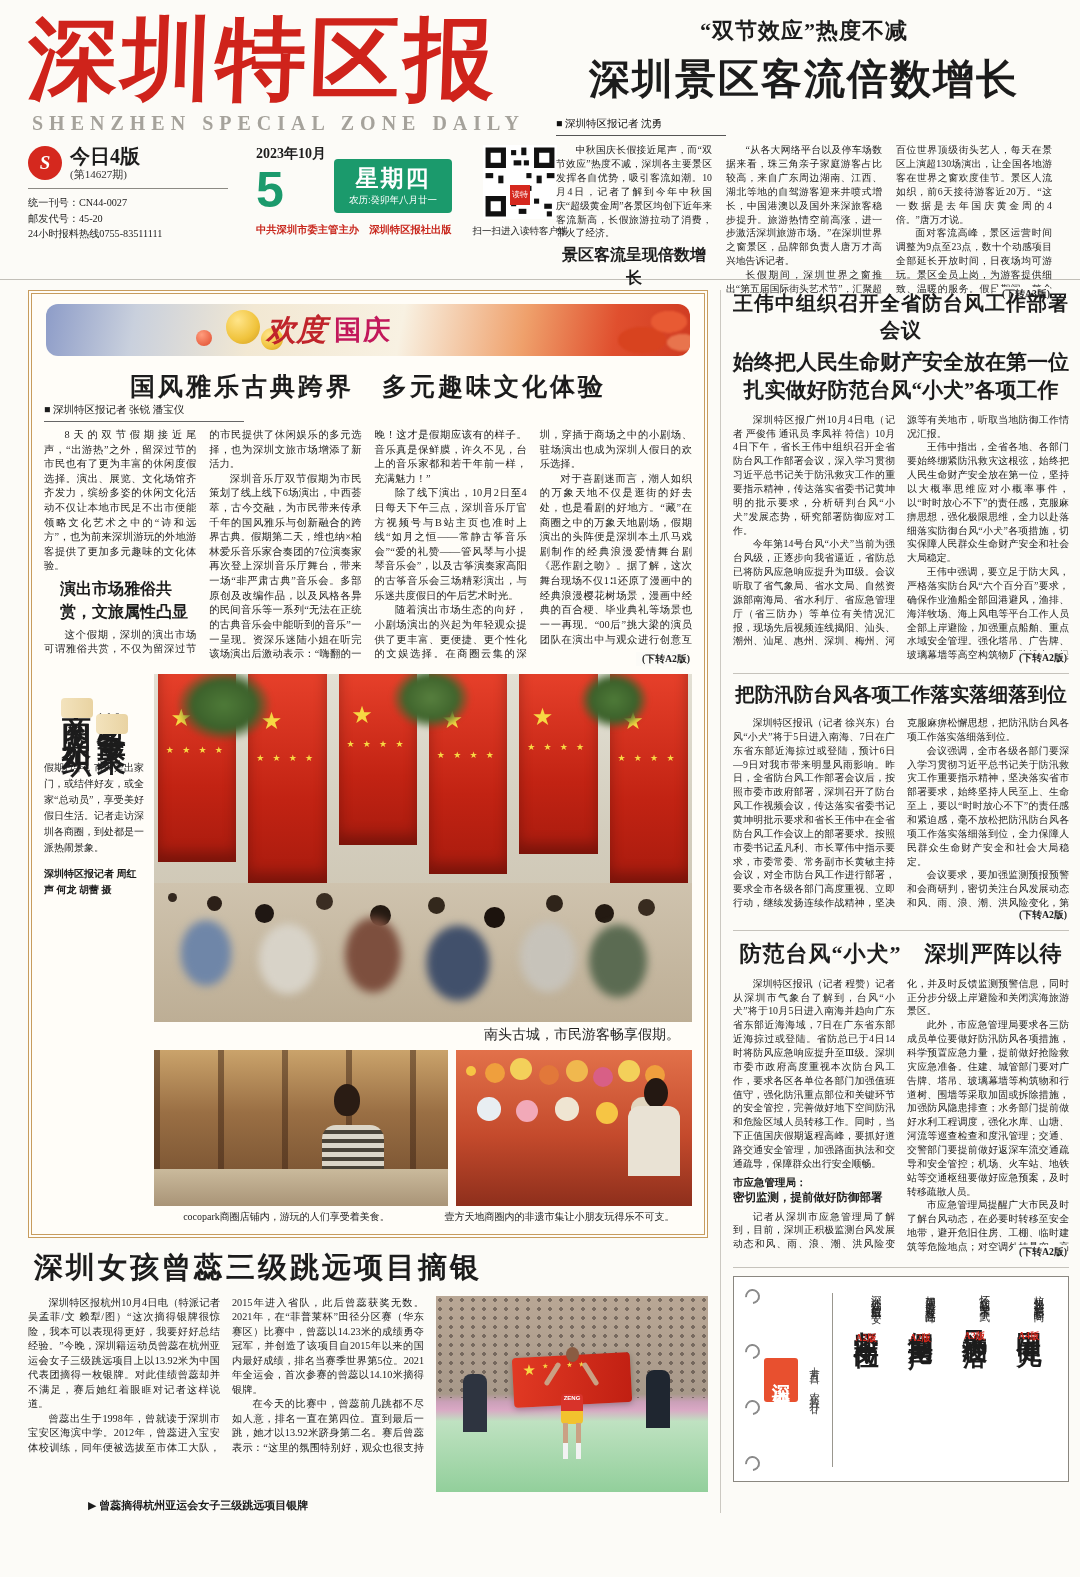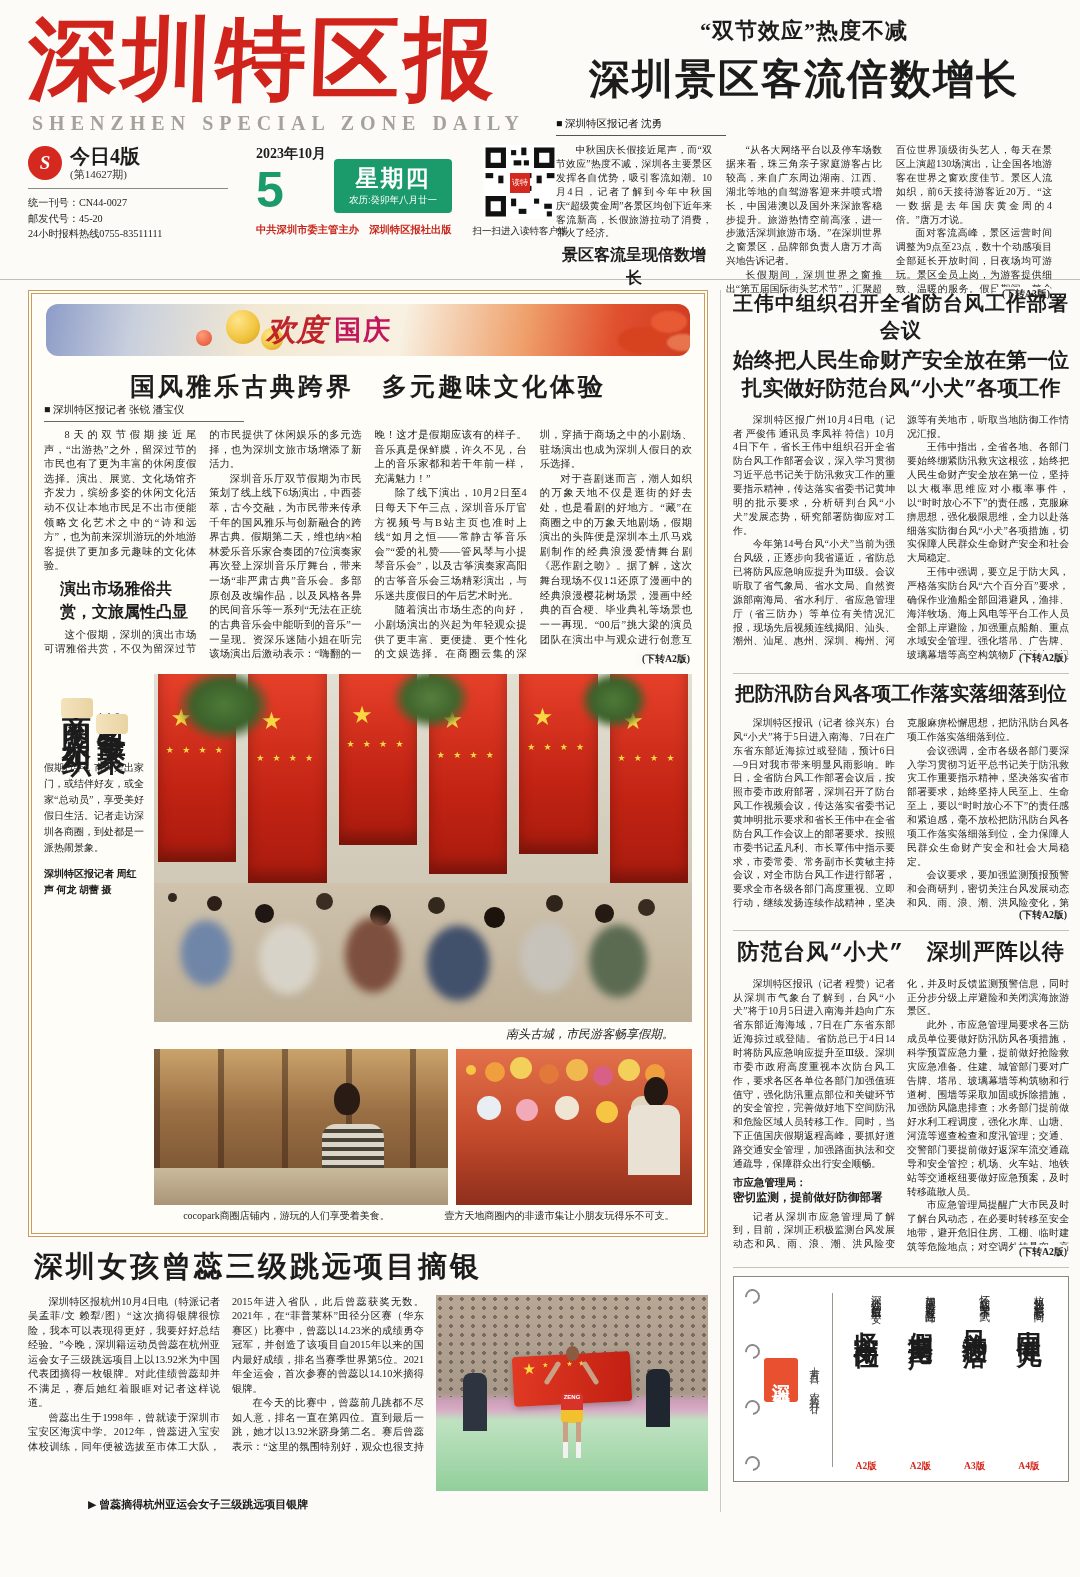--- a/index.html
+++ b/index.html
@@ -28,21 +28,21 @@
   .date-ym{font-size:14px;font-weight:bold;white-space:nowrap;}
   .date-day{font-size:50px;font-weight:900;color:#1b9a6c;line-height:1;margin-top:2px;
             font-family:"Liberation Sans",sans-serif;}
   .week-box{background:#1b9a6c;color:#fff;border-radius:4px;width:118px;padding:7px 6px 6px;text-align:center;margin-top:14px;}
   .weekday{font-size:23px;font-weight:bold;letter-spacing:2px;line-height:1.1;}
   .lunar{font-size:9.5px;margin-top:3px;white-space:nowrap;}
   .publisher{font-size:10.3px;color:#c8271d;font-weight:bold;margin-top:8px;white-space:nowrap;}
   .mi-c{width:96px;flex:none;display:flex;flex-direction:column;align-items:center;}
   .qr{width:74px;height:74px;background:#fff;position:relative;}
   .qr svg{display:block;}
-  .qr-center{position:absolute;left:27px;top:28px;width:20px;height:20px;background:#d5281e;color:#fff;
+  .qr-center{position:absolute;left:27px;top:40px;width:20px;height:20px;background:#d5281e;color:#fff;
              font-size:8px;display:flex;align-items:center;justify-content:center;line-height:1;}
   .qr-label{font-size:9.5px;margin-top:6px;white-space:nowrap;color:#222;}
   
   .toparticle{flex:1;padding-left:16px;position:relative;}
   .ta-kicker{font-size:22px;font-weight:bold;text-align:center;letter-spacing:1px;margin-top:2px;}
   .ta-headline{font-size:41px;font-weight:900;text-align:center;letter-spacing:2px;margin:6px 0 10px;white-space:nowrap;}
   .ta-byline{font-size:10.5px;border-bottom:1px solid #555;width:170px;padding-bottom:4px;margin-bottom:7px;color:#111;}
   .ta-body{column-count:3;column-gap:14px;height:158px;overflow:hidden;font-size:9.8px;line-height:1.42;
            text-align:justify;position:relative;}
   .ta-body p{text-indent:2em;}
@@ -102,21 +102,21 @@
   .heads{position:absolute;top:10px;left:14px;width:9px;height:9px;border-radius:50%;background:#33281f;
     box-shadow:42px 6px 0 3px #2c2018,92px 16px 0 5px #1f1713,152px 4px 0 4px #3a2d22,208px 18px 0 6px #241a12,
     264px 8px 0 4px #33281c,322px 20px 0 6px #1c130d,382px 6px 0 4px #2f241a,432px 16px 0 5px #241a12,474px 10px 0 4px #382b1f;}
   .bodies{position:absolute;top:26px;left:0;right:0;bottom:0;filter:blur(4px);background:
     radial-gradient(42px 54px at 52px 44px,#6f86a8 0 60%,transparent 61%),
     radial-gradient(48px 58px at 134px 50px,#d8d3c8 0 60%,transparent 61%),
     radial-gradient(46px 62px at 219px 46px,#7d4f3e 0 60%,transparent 61%),
     radial-gradient(52px 62px at 304px 54px,#41506b 0 60%,transparent 61%),
     radial-gradient(46px 58px at 394px 48px,#c7c3ba 0 60%,transparent 61%),
     radial-gradient(48px 60px at 464px 52px,#5b6b52 0 60%,transparent 61%);}
-  .cap-right{font-size:12px;text-align:right;margin:4px 18px 6px 0;color:#222;font-style:italic;}
+  .cap-right{font-size:14px;text-align:right;margin:4px 12px 6px 0;color:#222;}
   .small-photos{display:flex;gap:8px;}
   .photo-coco{flex:1.25;height:156px;position:relative;overflow:hidden;
       background:linear-gradient(180deg,#caa36b 0%,#9a6f44 40%,#6e4a2c 100%);}
   .coco-frames{position:absolute;inset:0;background:repeating-linear-gradient(90deg,rgba(60,35,20,.5) 0 6px,transparent 6px 64px);}
   .coco-head{position:absolute;right:30%;top:22%;width:26px;height:32px;background:#2a1c14;border-radius:50% 50% 45% 45%;}
   .coco-body{position:absolute;right:22%;top:48%;width:62px;height:52px;border-radius:14px 14px 0 0;
       background:repeating-linear-gradient(180deg,#dcd6c8 0 5px,#4a4438 5px 9px);}
   .coco-table{position:absolute;bottom:0;left:0;right:0;height:24%;background:linear-gradient(180deg,#caba9c,#a99477);}
   .photo-yifang{flex:1;height:156px;position:relative;overflow:hidden;
       background:linear-gradient(180deg,#e2714a 0%,#c44a2c 55%,#8e2f1c 100%);}
@@ -155,40 +155,40 @@
   .zarm{position:absolute;width:5px;height:26px;background:#caa184;border-radius:3px;}
   .zarmL{left:50%;top:33%;margin-left:-22px;transform:rotate(32deg);}
   .zarmR{left:50%;top:33%;margin-left:16px;transform:rotate(-32deg);}
   .zleg{position:absolute;width:5px;height:36px;top:65%;background:linear-gradient(180deg,#caa184 0 55%,#f2f2f2 55%);}
   .zlegL{left:50%;margin-left:-9px;} .zlegR{left:50%;margin-left:4px;}
   .z-cap{font-size:11px;font-weight:bold;margin:6px 0 0 60px;}
   
   .r-art{position:relative;padding-bottom:8px;margin-bottom:8px;border-bottom:1px solid #c6c3bc;}
   .r-kicker{font-size:20px;font-weight:bold;text-align:center;letter-spacing:1px;}
   .r-headline{font-size:21px;font-weight:900;text-align:center;letter-spacing:0px;line-height:1.35;margin:4px 0 8px;
-              font-family:Liberation Mono, monospace;white-space:nowrap;}
+              font-family:Liberation Serif, serif;white-space:nowrap;}
   .r-headline2{font-size:19.5px;}
   .r-headline3{font-size:22px;letter-spacing:1px;}
   .r-body{column-count:2;column-gap:12px;overflow:hidden;font-size:9.9px;line-height:1.4;text-align:justify;position:relative;}
   .r-body p{text-indent:2em;}
   .rb1{height:252px;} .rb2{height:206px;} .rb3{height:282px;}
   .rsub{font-weight:bold;margin:4px 0;font-family:"Liberation Sans",sans-serif;font-size:10.5px;}
   .rsub .l1{display:block;font-weight:bold;}
   .rsub .l2{display:block;font-size:11.5px;}
   
   .calendar{border:1px solid #8a8780;background:#fff;height:206px;display:flex;align-items:stretch;
             padding:10px 8px 8px 6px;position:relative;margin-top:2px;}
   .coil-col{width:24px;flex:none;display:flex;flex-direction:column;justify-content:space-between;align-items:center;padding:2px 0;}
   .coil{width:15px;height:15px;border:2px solid #8a8a8a;border-radius:50%;border-bottom-color:transparent;transform:rotate(40deg);}
   .cal-label{writing-mode:vertical-rl;background:#e8502f;color:#fff;font-weight:bold;font-size:18px;letter-spacing:5px;
              padding:12px 5px;border-radius:3px;align-self:center;font-family:"Liberation Sans",sans-serif;}
   .cal-date{writing-mode:vertical-rl;font-size:10.5px;color:#444;margin:0 9px;align-self:center;letter-spacing:3px;}
   .cal-div{width:1px;background:#9a978f;margin:6px 2px;}
   .cal-items{flex:1;display:flex;justify-content:space-around;padding:0 4px;}
-  .cal-item{display:flex;flex-direction:column;align-items:center;justify-content:space-between;}
+  .cal-item{display:flex;flex-direction:column;align-items:center;}
   .cal-v{writing-mode:vertical-rl;display:flex;gap:5px;}
   .cal-kicker{font-size:10.5px;letter-spacing:2px;color:#222;}
   .cal-title{font-size:25px;font-weight:900;letter-spacing:4px;}
   .cal-page{font-size:9.5px;color:#d5281e;font-weight:bold;margin-top:4px;}
 </style>
 </head>
 <body>
 
 <div class="page">
 

